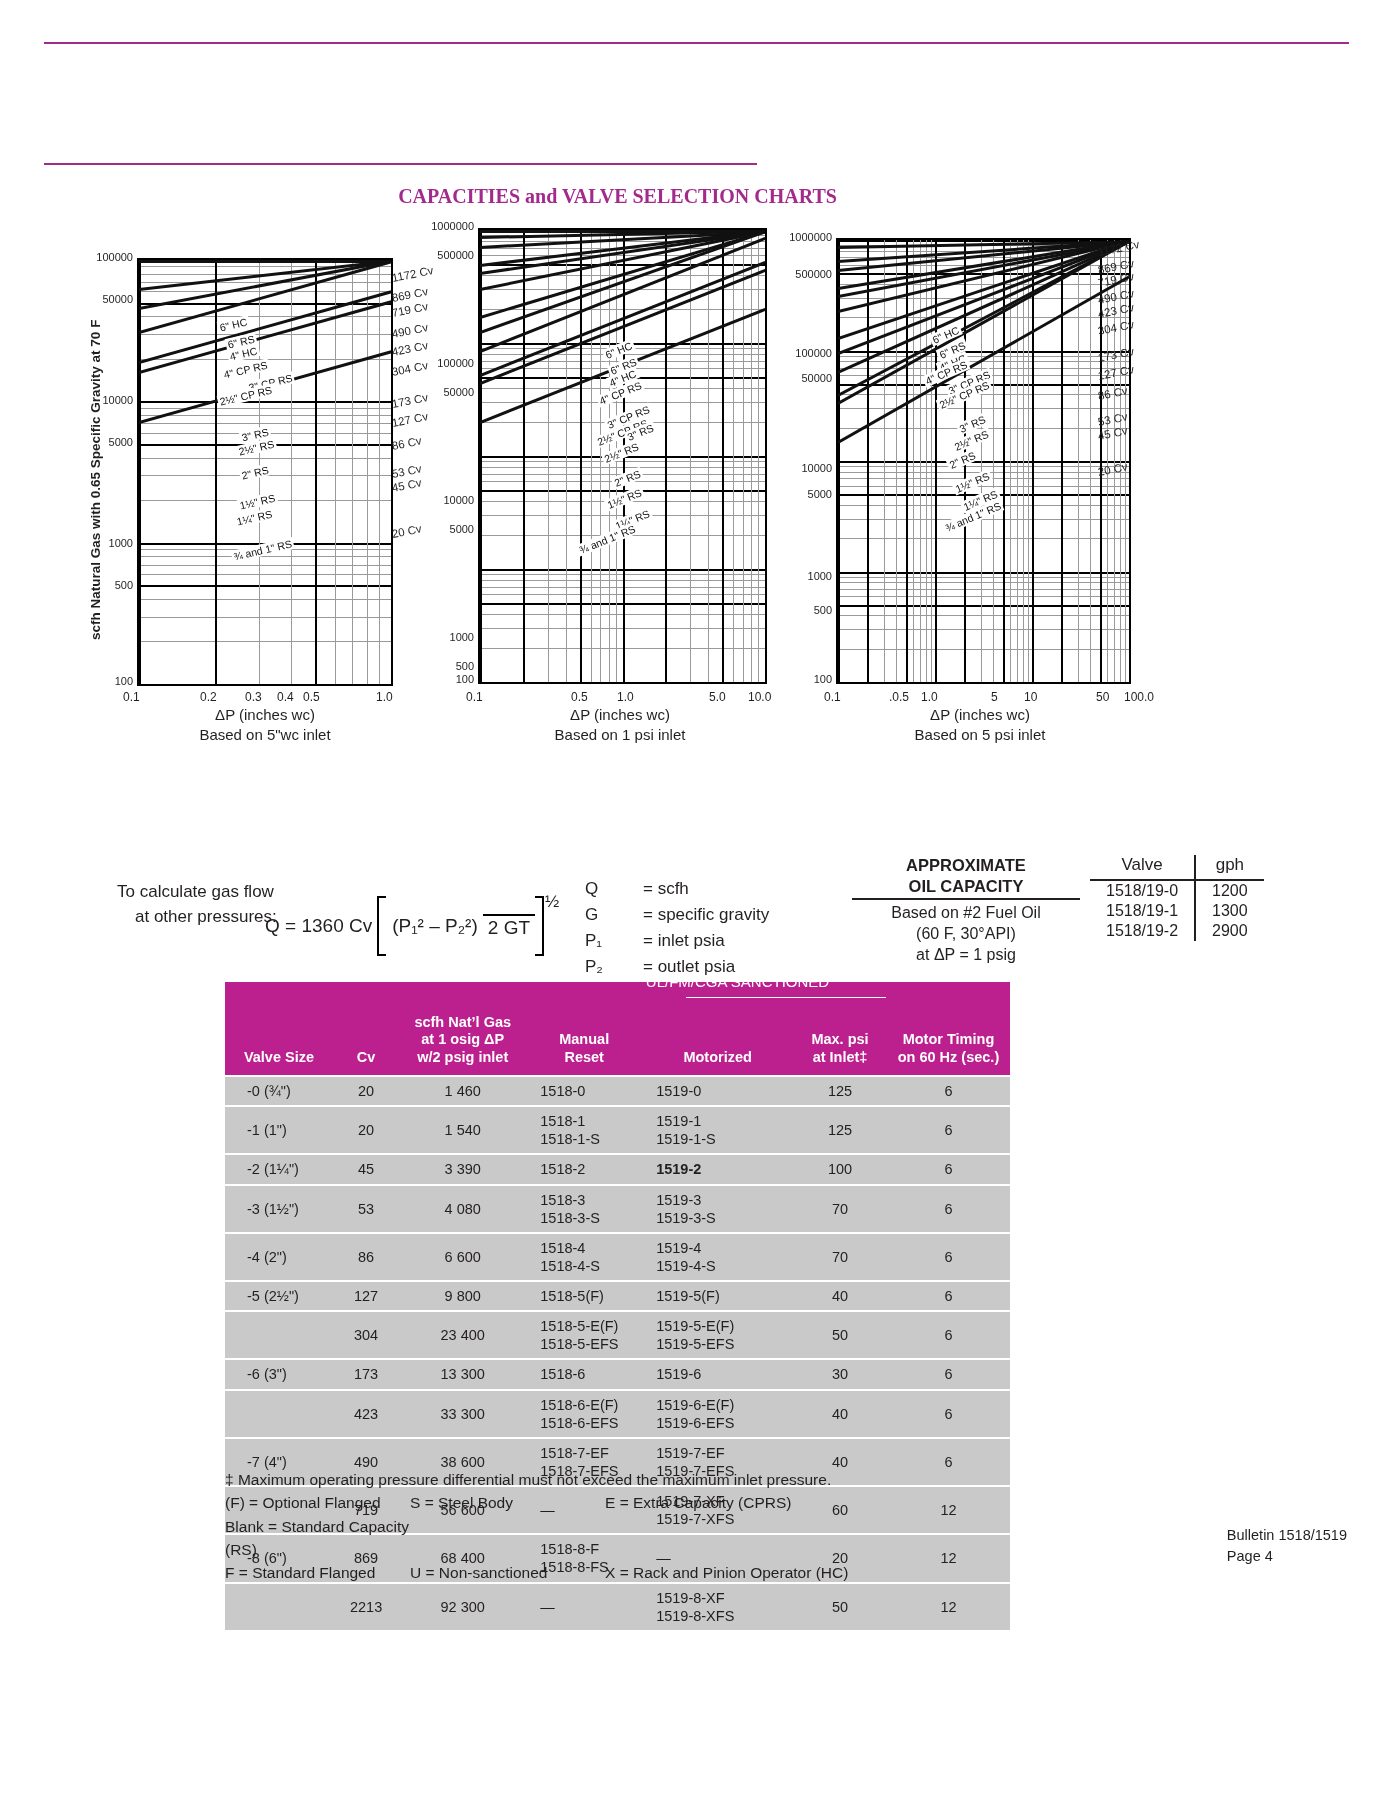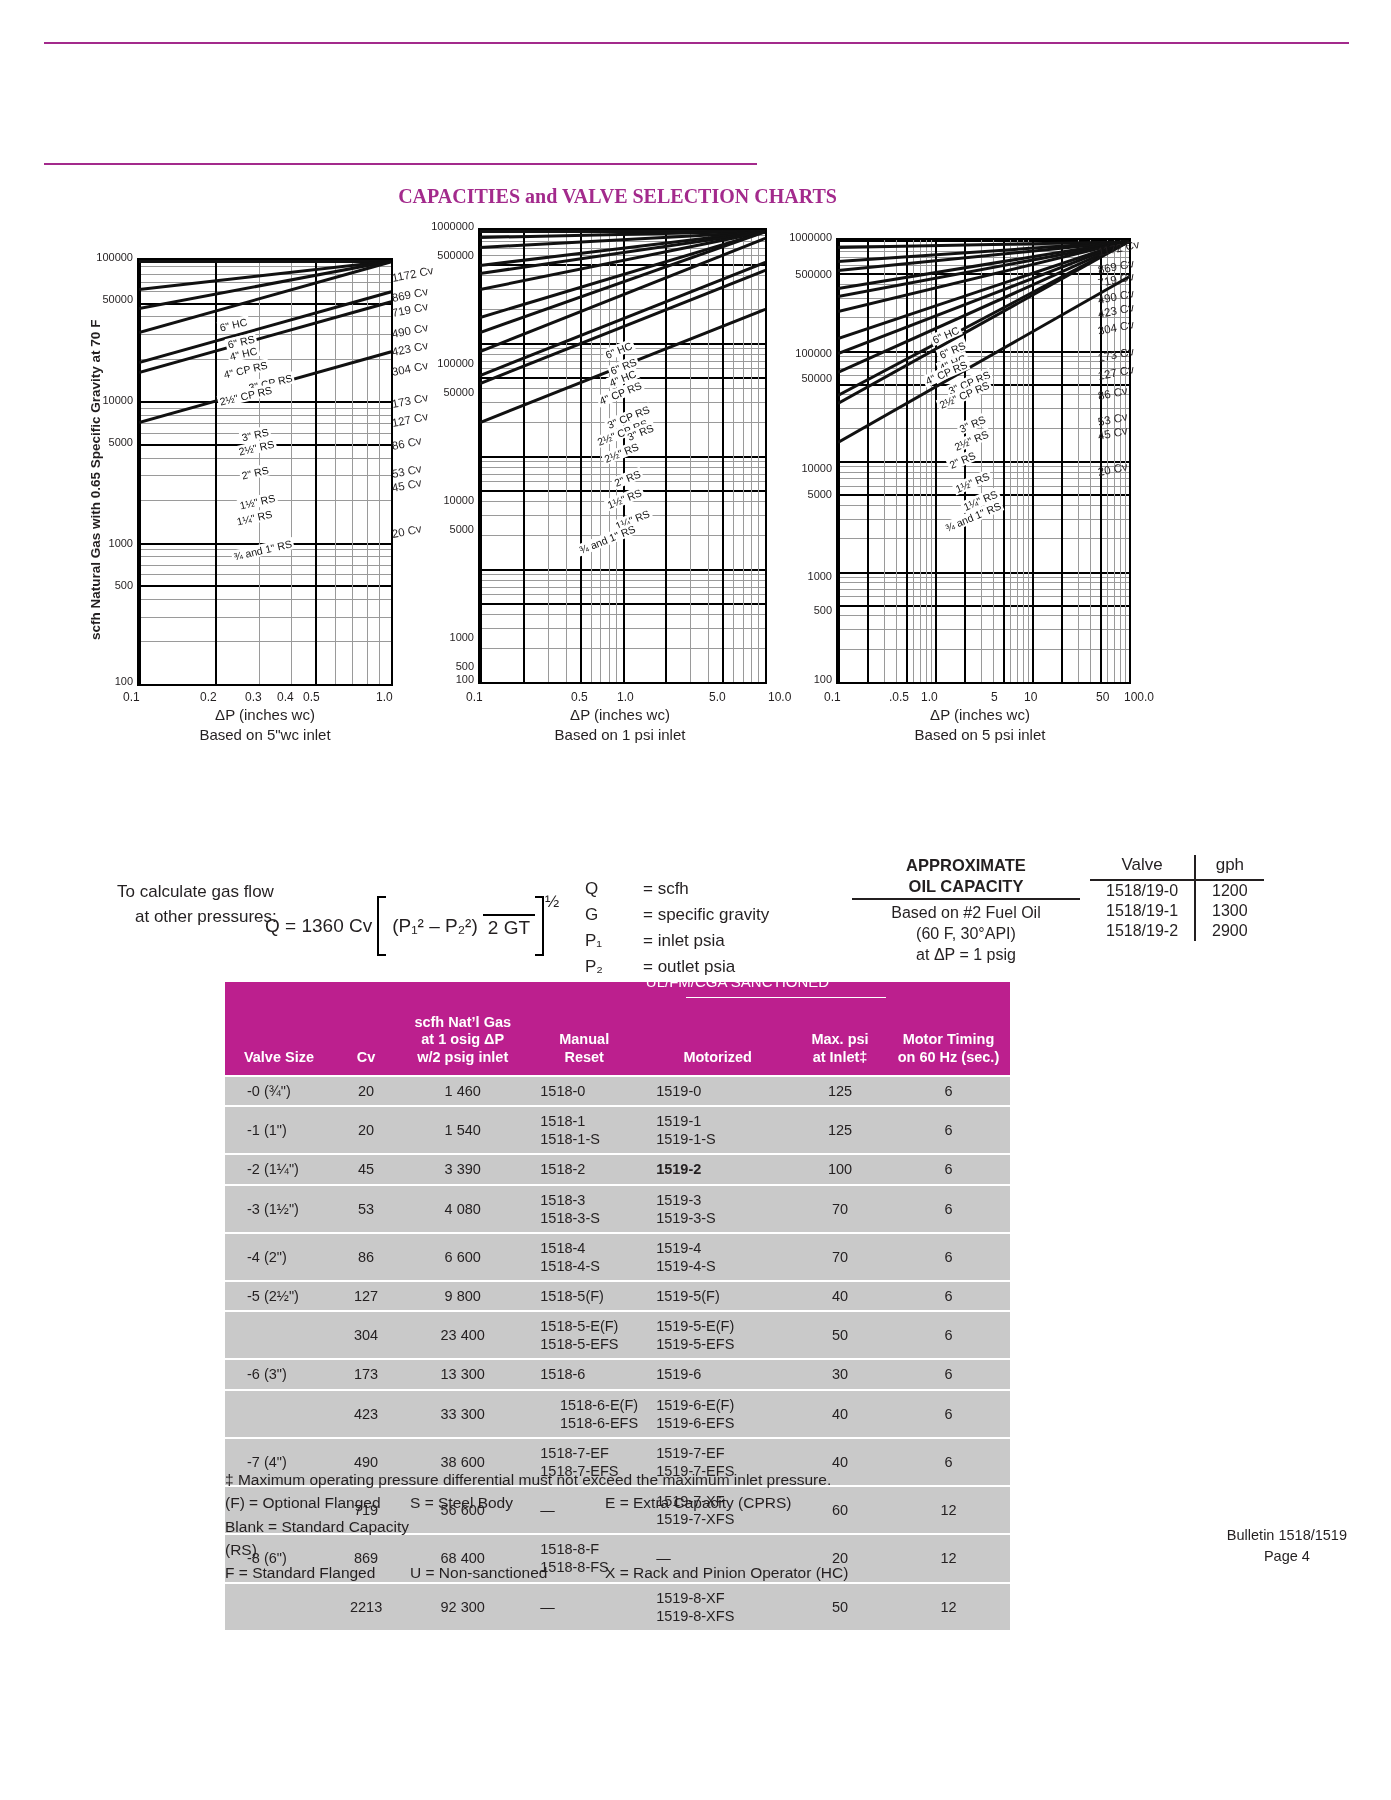--- a/index.html
+++ b/index.html
@@ -82,21 +82,21 @@
                 border-top:2px solid #fff;}
   .maintable td.lft{text-align:left;padding-left:22px;}
   .sanction-head{font-weight:400;font-size:15px;}
   .sanction-rule{display:block;border-bottom:1px solid #fff;margin:2px 48px 4px;}
 
   
   .notes{position:absolute;left:225px;top:1468px;font-size:15.5px;line-height:1.5;color:#231f20;}
   .notes .row{display:flex;}
   .notes .c1{width:185px;}
   .notes .c2{width:195px;}
-  .bulletin{position:absolute;right:44px;top:1525px;text-align:center;font-size:14.5px;line-height:1.45;color:#231f20;margin-left:30px;}
+  .bulletin{position:absolute;right:44px;top:1525px;text-align:left;font-size:14.5px;line-height:1.45;color:#231f20;margin-left:30px;}
 </style>
 </head>
 <body>
 
 <div class="page">
 
   <div class="rule-top"></div>
   <div class="rule-under"></div>
   <div class="charts-title">CAPACITIES and VALVE SELECTION CHARTS</div>
 
@@ -282,21 +282,21 @@
     <div class="ylab" style="left:412px;top:494px;width:62px;">10000</div>
     <div class="ylab" style="left:412px;top:523px;width:62px;">5000</div>
     <div class="ylab" style="left:412px;top:631px;width:62px;">1000</div>
     <div class="ylab" style="left:412px;top:660px;width:62px;">500</div>
     <div class="ylab" style="left:412px;top:673px;width:62px;">100</div>
 
     <div class="xlab" style="left:466px;top:690px;">0.1</div>
     <div class="xlab" style="left:571px;top:690px;">0.5</div>
     <div class="xlab" style="left:617px;top:690px;">1.0</div>
     <div class="xlab" style="left:709px;top:690px;">5.0</div>
-    <div class="xlab" style="left:748px;top:690px;margin-left:20px;">10.0</div>
+    <div class="xlab" style="left:748px;top:690px;">10.0</div>
 
     <div class="axis-caption" style="left:510px;top:705px;width:220px;">
       <div>ΔP (inches wc)</div>
       <div>Based on 1 psi inlet</div>
     </div>
 
     <div class="linelab" style="left:604px;top:350px;transform:rotate(-22deg);">6" HC</div>
     <div class="linelab" style="left:609px;top:366px;transform:rotate(-22deg);">6" RS</div>
     <div class="linelab" style="left:608px;top:378px;transform:rotate(-22deg);">4" HC</div>
     <div class="linelab" style="left:598px;top:396px;transform:rotate(-22deg);">4" CP RS</div>
@@ -655,21 +655,21 @@
           <td class="lft" style="padding-left:14px;">
             <div>1519-6</div>
           </td>
           <td>30</td>
           <td>6</td>
         </tr>
         <tr>
           <td class="lft"></td>
           <td>423</td>
           <td>33 300</td>
-          <td class="lft" style="padding-left:14px;text-align:right;">
+          <td class="lft" style="padding-left:14px;">
             <div>1518-6-E(F)</div>
             <div>1518-6-EFS</div>
           </td>
           <td class="lft" style="padding-left:14px;">
             <div>1519-6-E(F)</div>
             <div>1519-6-EFS</div>
           </td>
           <td>40</td>
           <td>6</td>
         </tr>

